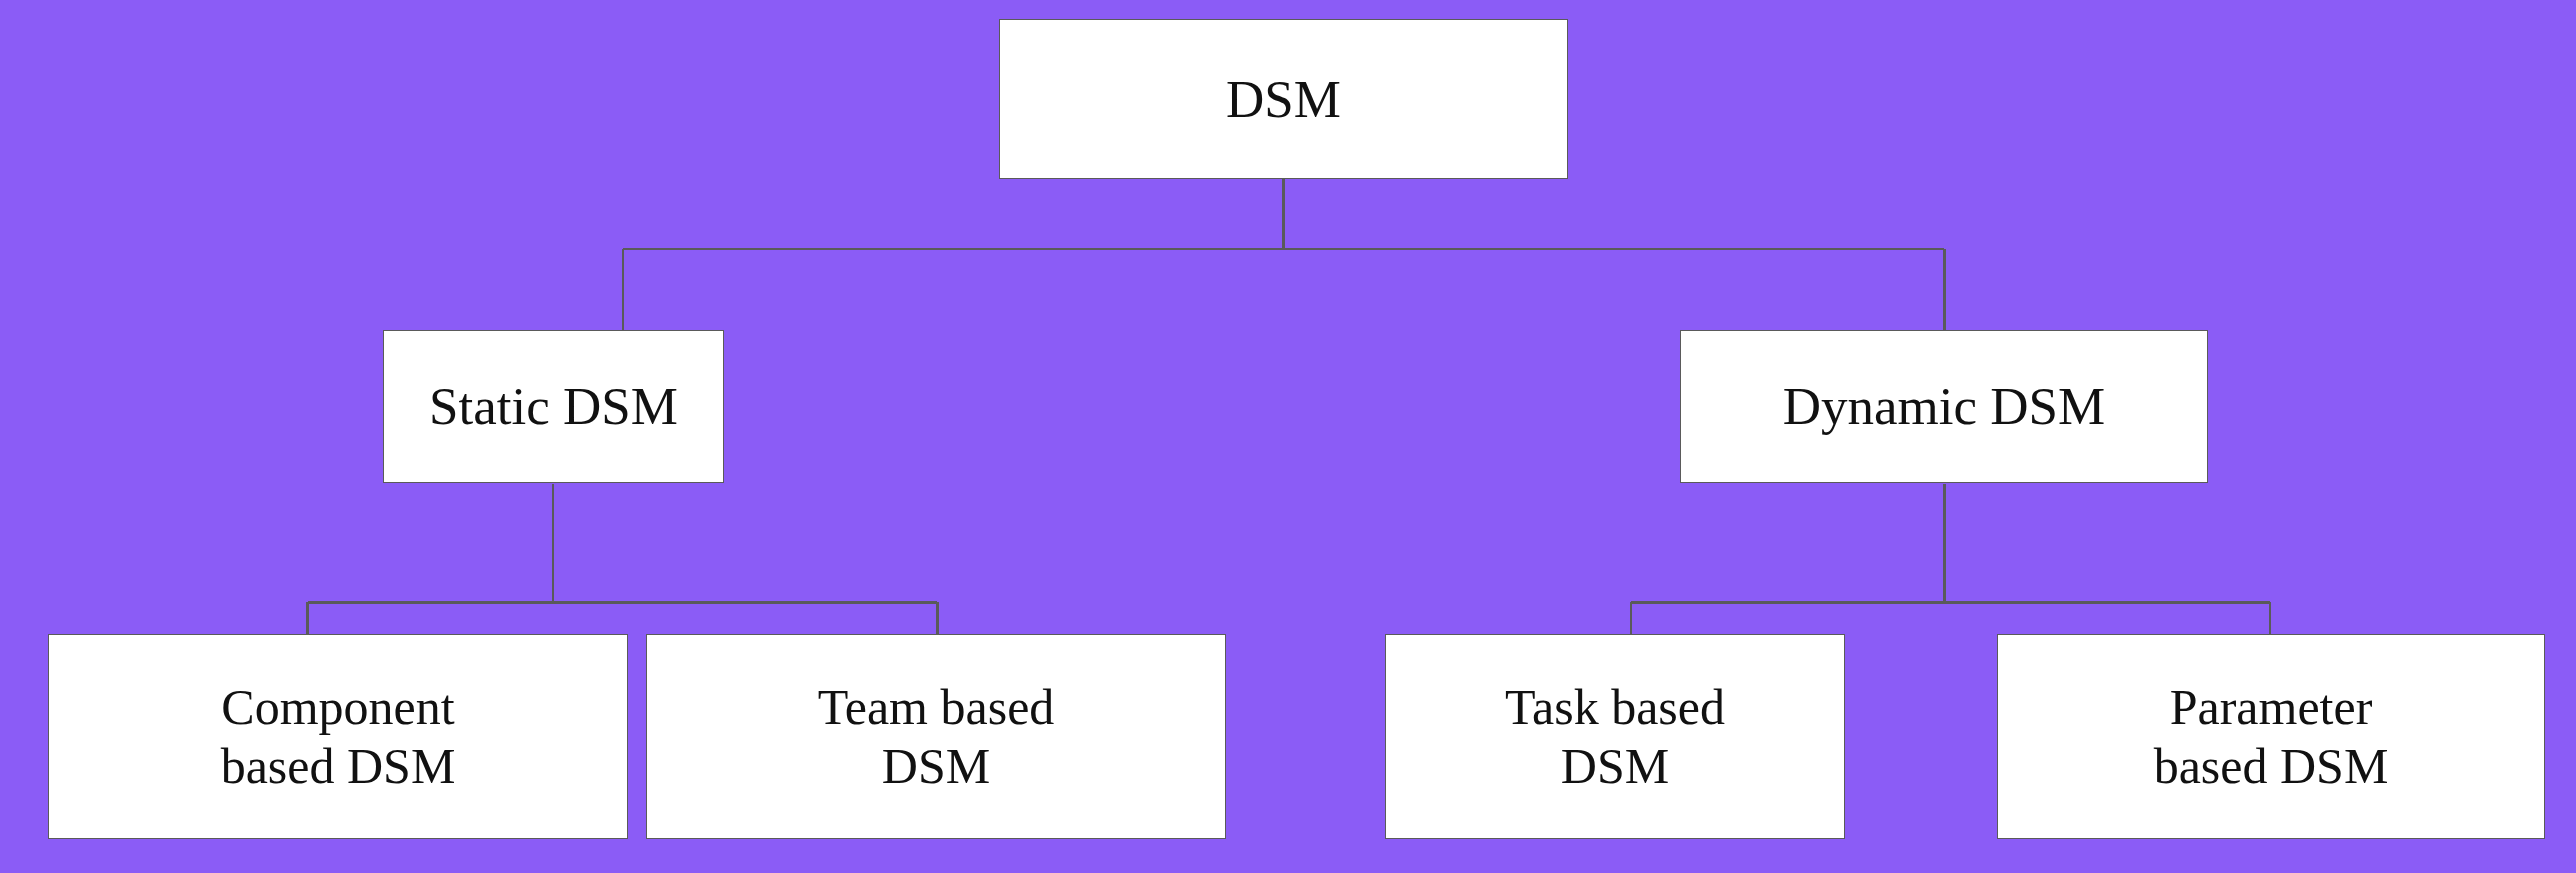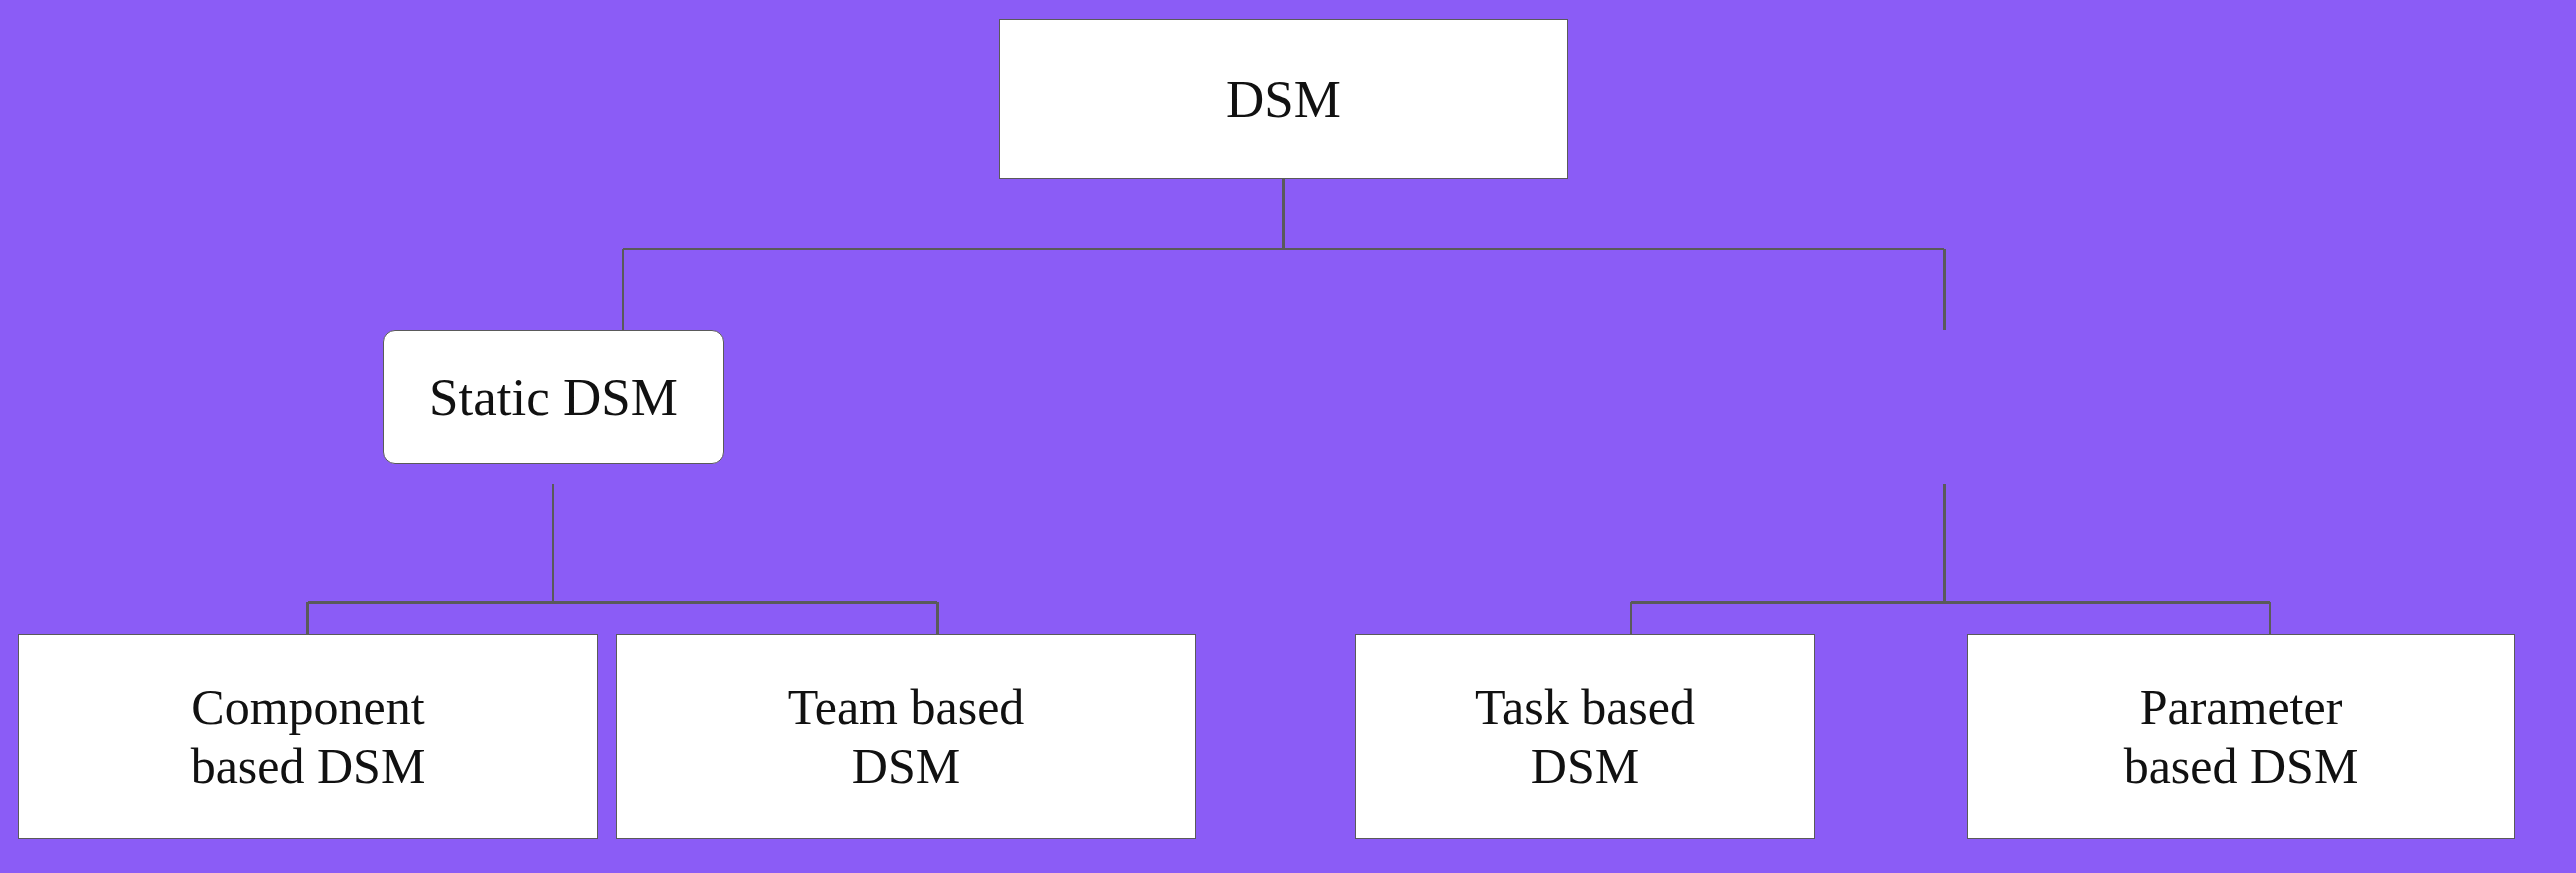--- a/index.html
+++ b/index.html
@@ -43,30 +43,30 @@
   }
   .node-root {
     left: 999px;
     top: 19px;
     width: 569px;
     height: 160px;
     font-size: 53px;
   }
   .node-l2 {
     top: 330px;
-    height: 134px;
+    height: 153px;
     font-size: 53px;
-    border-radius: 12px;
   }
   .node-static  { left: 383px;  width: 341px; }
   .node-dynamic { left: 1680px; width: 528px; }
   .node-l3 {
     top: 634px;
     height: 205px;
     font-size: 50px;
+    margin-left: 30px;
   }
   .node-component { left: 18px;   width: 580px; }
   .node-team      { left: 616px;  width: 580px; }
   .node-task      { left: 1355px; width: 460px; }
   .node-parameter { left: 1967px; width: 548px; }
 </style>
 </head>
 <body>
 
 <div id="canvas">
@@ -88,20 +88,21 @@
       <path d="M1893 699 L2635 699"></path>
       <path d="M1893 699 L1893 736"></path>
       <path d="M2635 699 L2635 736"></path>
     </g>
   </svg>
 
   <div class="node node-root">DSM</div>
 
   <div class="node node-l2 node-static">Static DSM</div>
 
+  <div class="node node-l2 node-dynamic">Dynamic DSM</div>
 
   <div class="node node-l3 node-component">Component
 based DSM</div>
 
   <div class="node node-l3 node-team">Team based
 DSM</div>
 
   <div class="node node-l3 node-task">Task based
 DSM</div>
 

